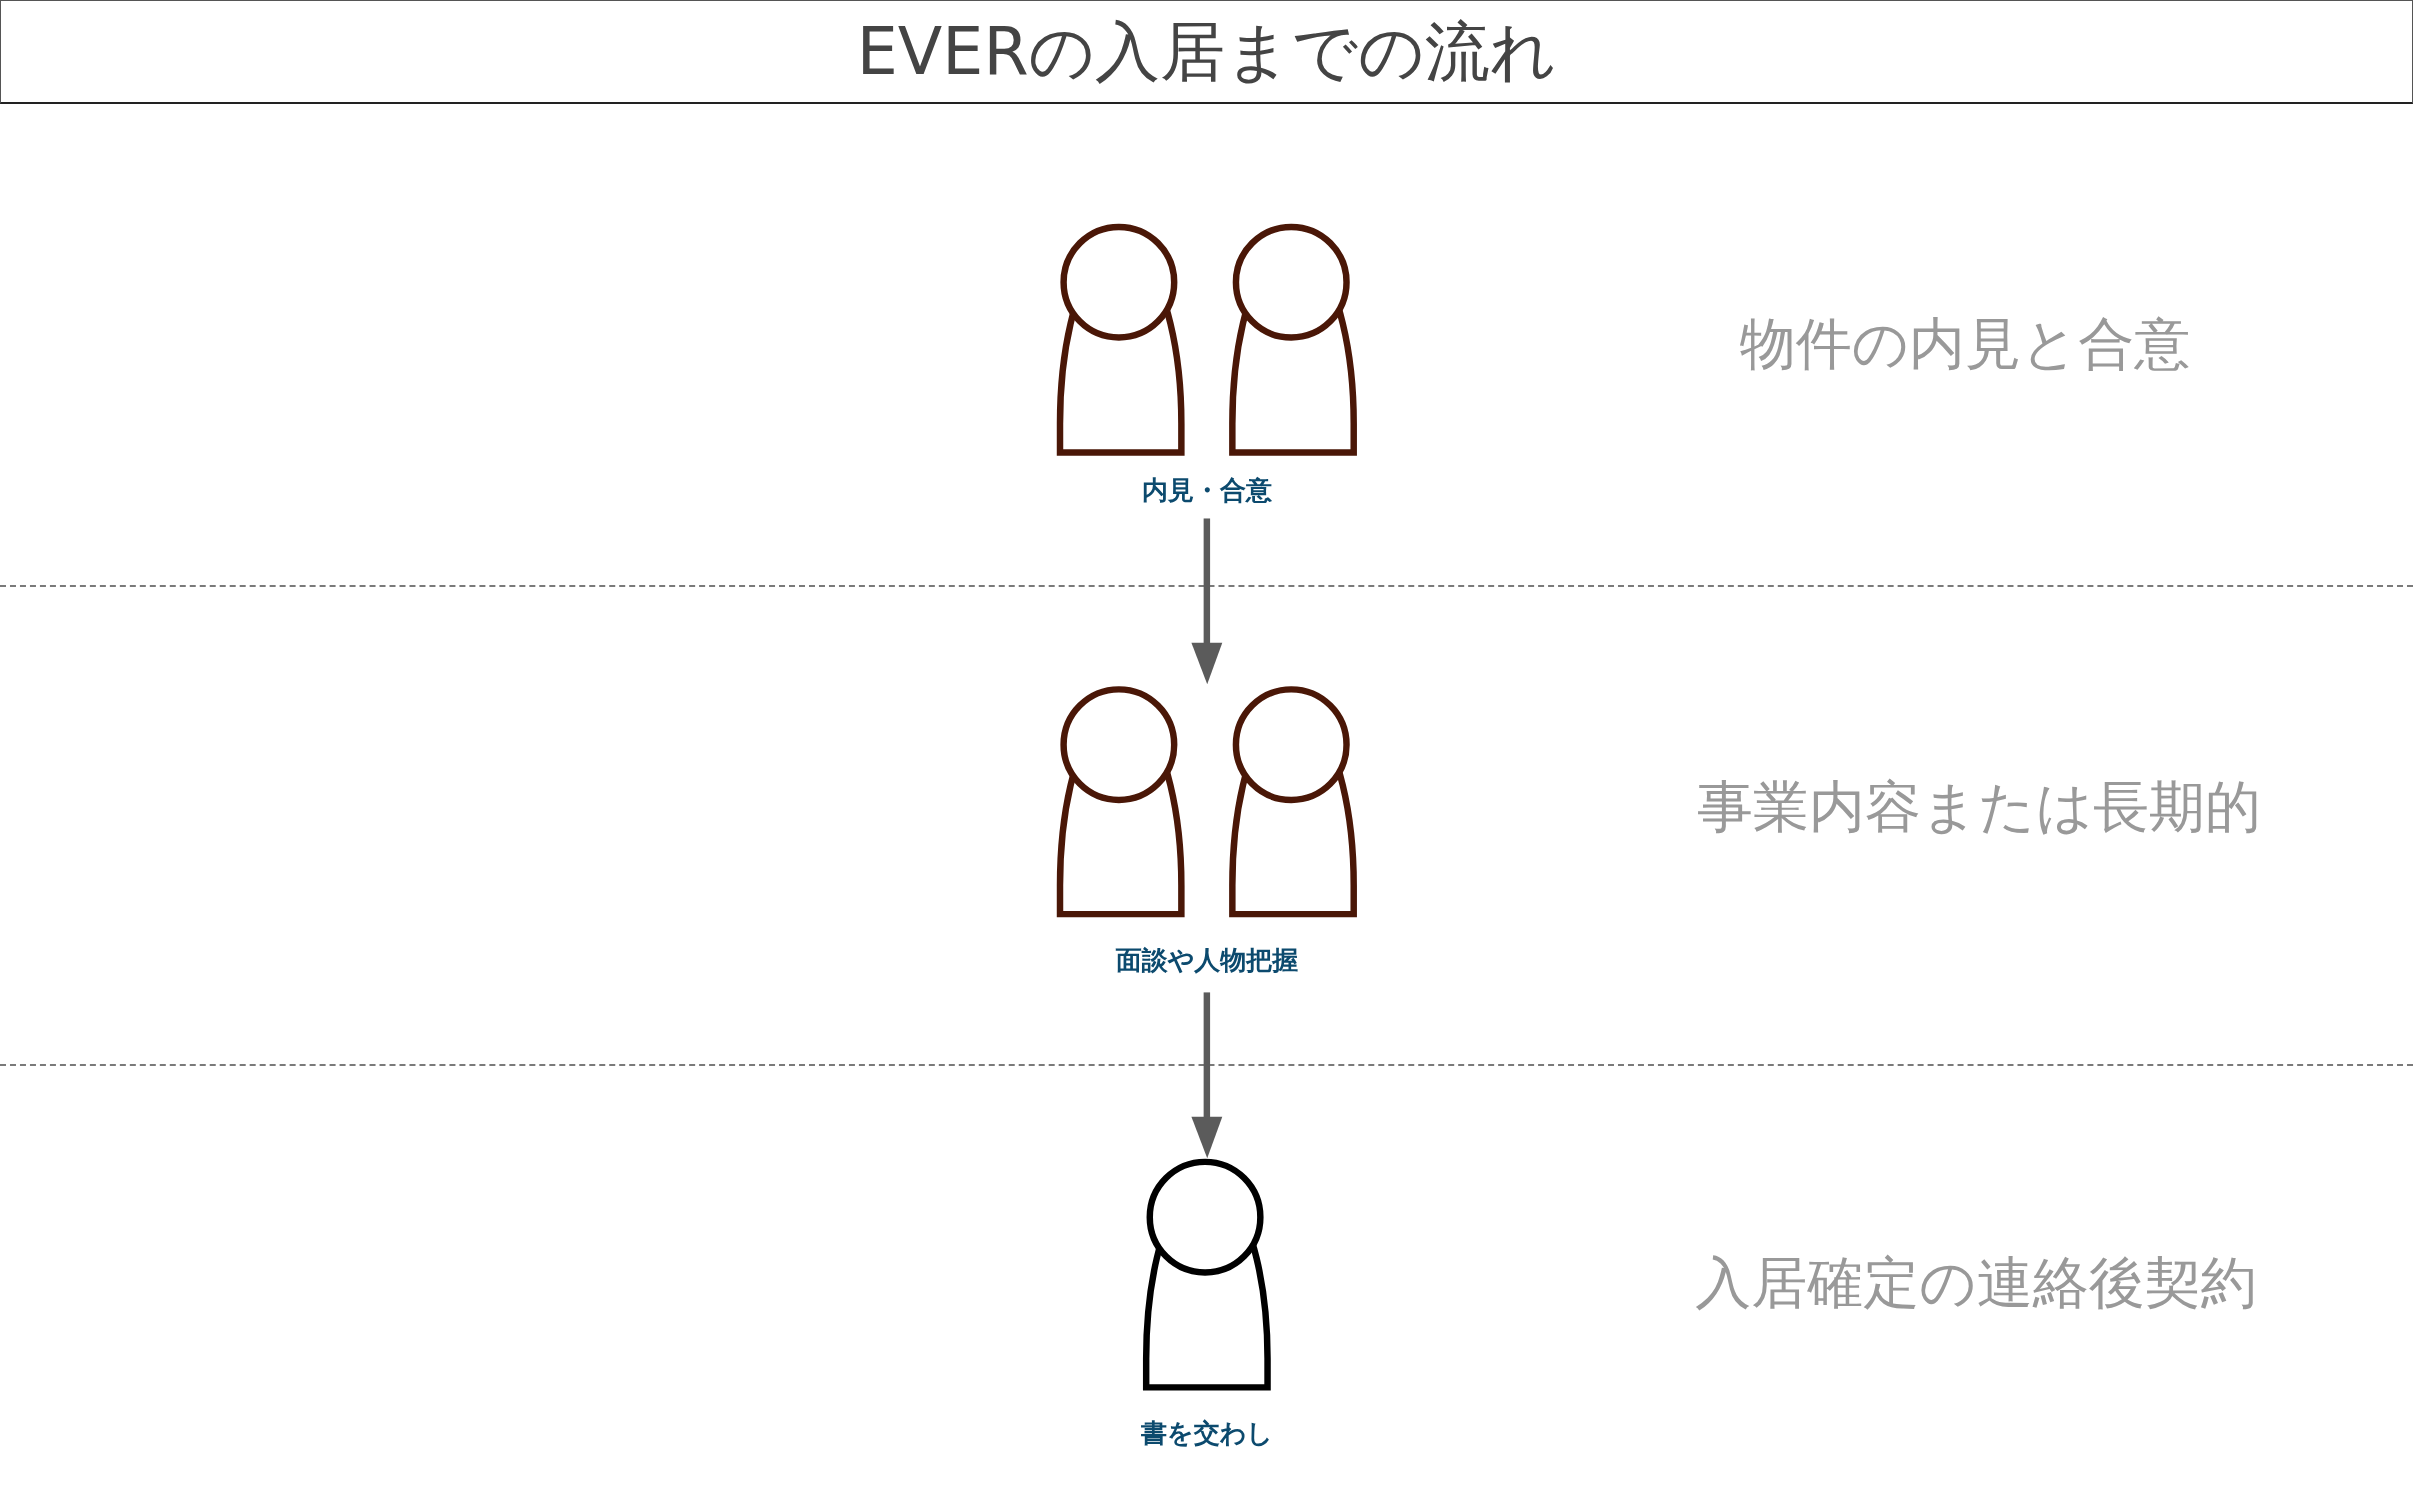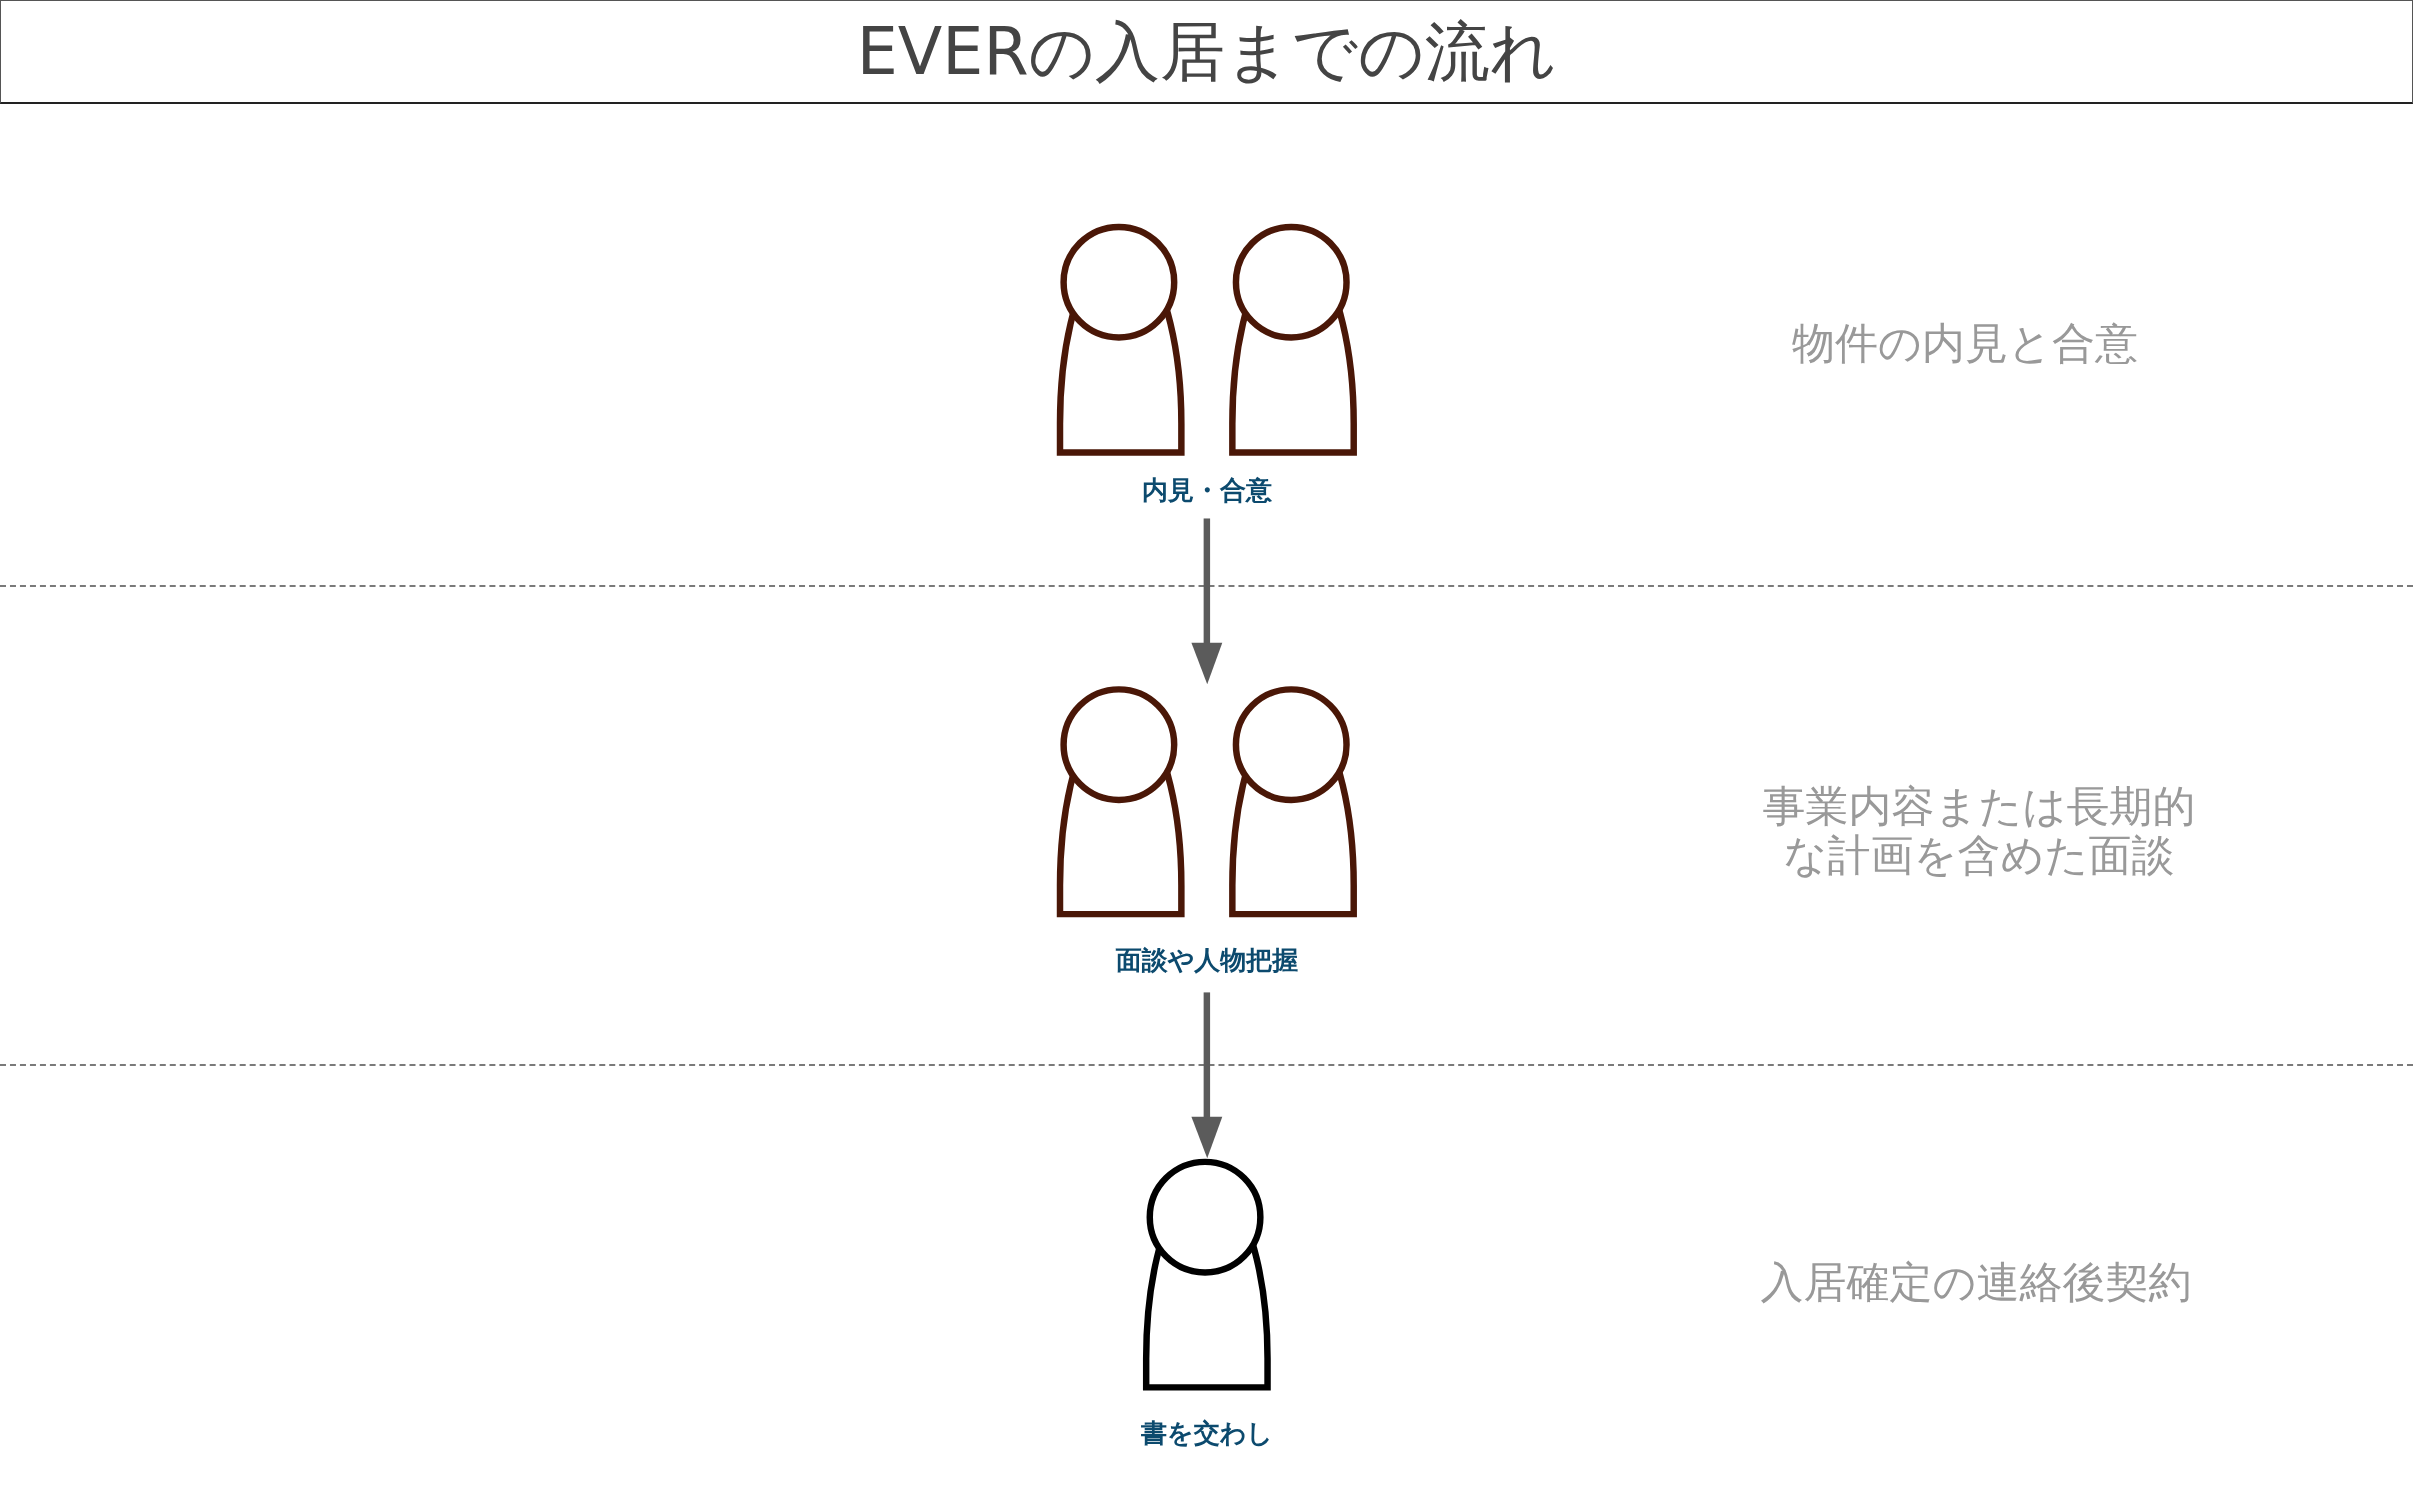--- a/index.html
+++ b/index.html
@@ -14,21 +14,21 @@
     .divider {
       position: absolute; left: 0; width: 2413px; height: 0;
       border-top: 2.2px dashed #7a7a7a;
     }
     .diagram-svg { position: absolute; left: 0; top: 0; }
     .node-label {
       position: absolute; font-weight: bold; font-size: 26px; color: #0c4a6e;
       transform: translateX(-50%); white-space: nowrap; line-height: 1;
     }
     .step-desc {
-      position: absolute; font-size: 43px; color: #999999; text-align: center;
+      position: absolute; font-size: 56px; color: #999999; text-align: center;
       transform: translateX(-50%); white-space: nowrap; line-height: 49px;
     }
   </style>
 </head>
 <body>
 
 <div class="title-box">
   <span class="title-text">EVERの入居までの流れ</span>
 </div>
 
@@ -77,18 +77,17 @@
 
 <div class="node-label" style="left:1207px; top:477px;">内見・合意</div>
 <div class="node-label" style="left:1207px; top:947px;">面談や人物把握</div>
 <div class="node-label" style="left:1207px; top:1420px;">書を交わし</div>
 
 <div class="step-desc" style="left:1965px; top:319px;">
   <div>物件の内見と合意</div>
 </div>
 <div class="step-desc" style="left:1979px; top:782px;">
   <div>事業内容または長期的</div>
-  <div>な計画を含めた面談</div>
 </div>
 <div class="step-desc" style="left:1976px; top:1258px;">
   <div>入居確定の連絡後契約</div>
 </div>
 
 
 </body></html>

